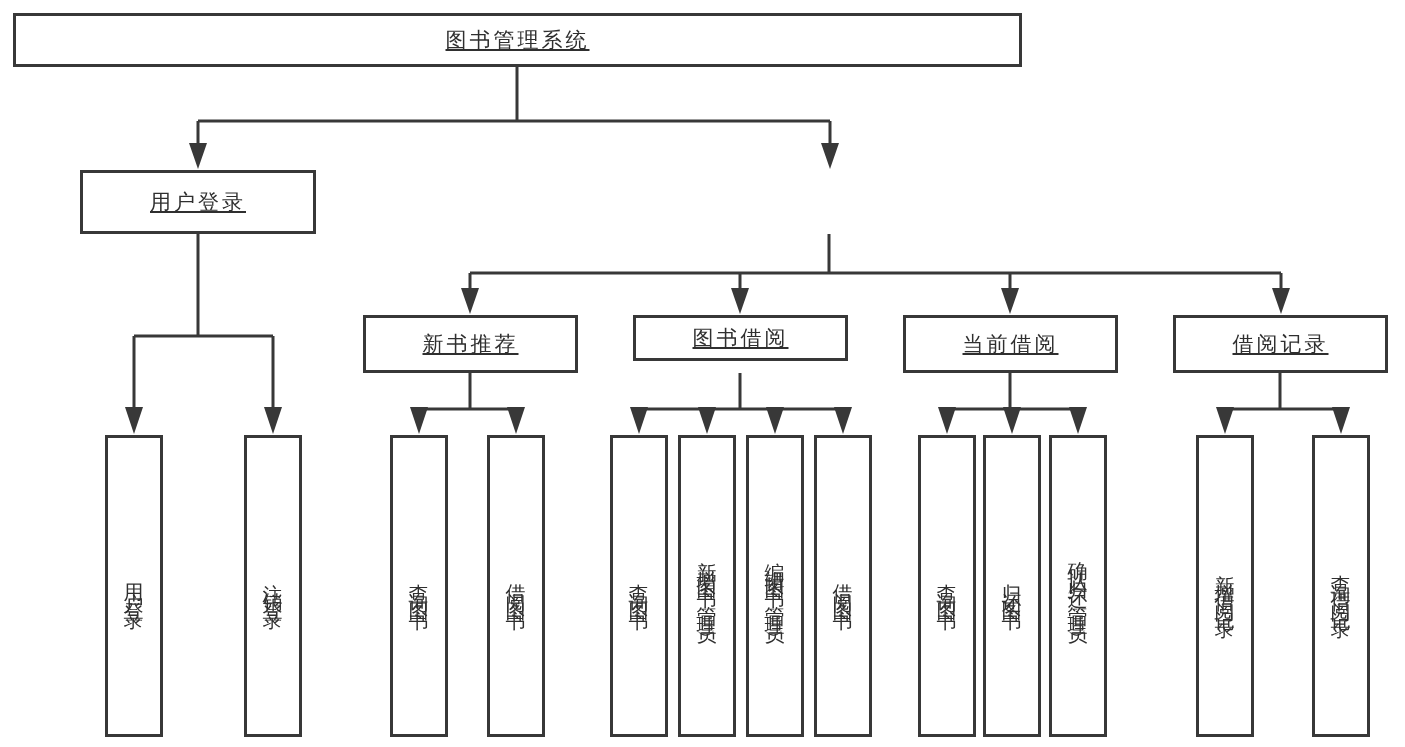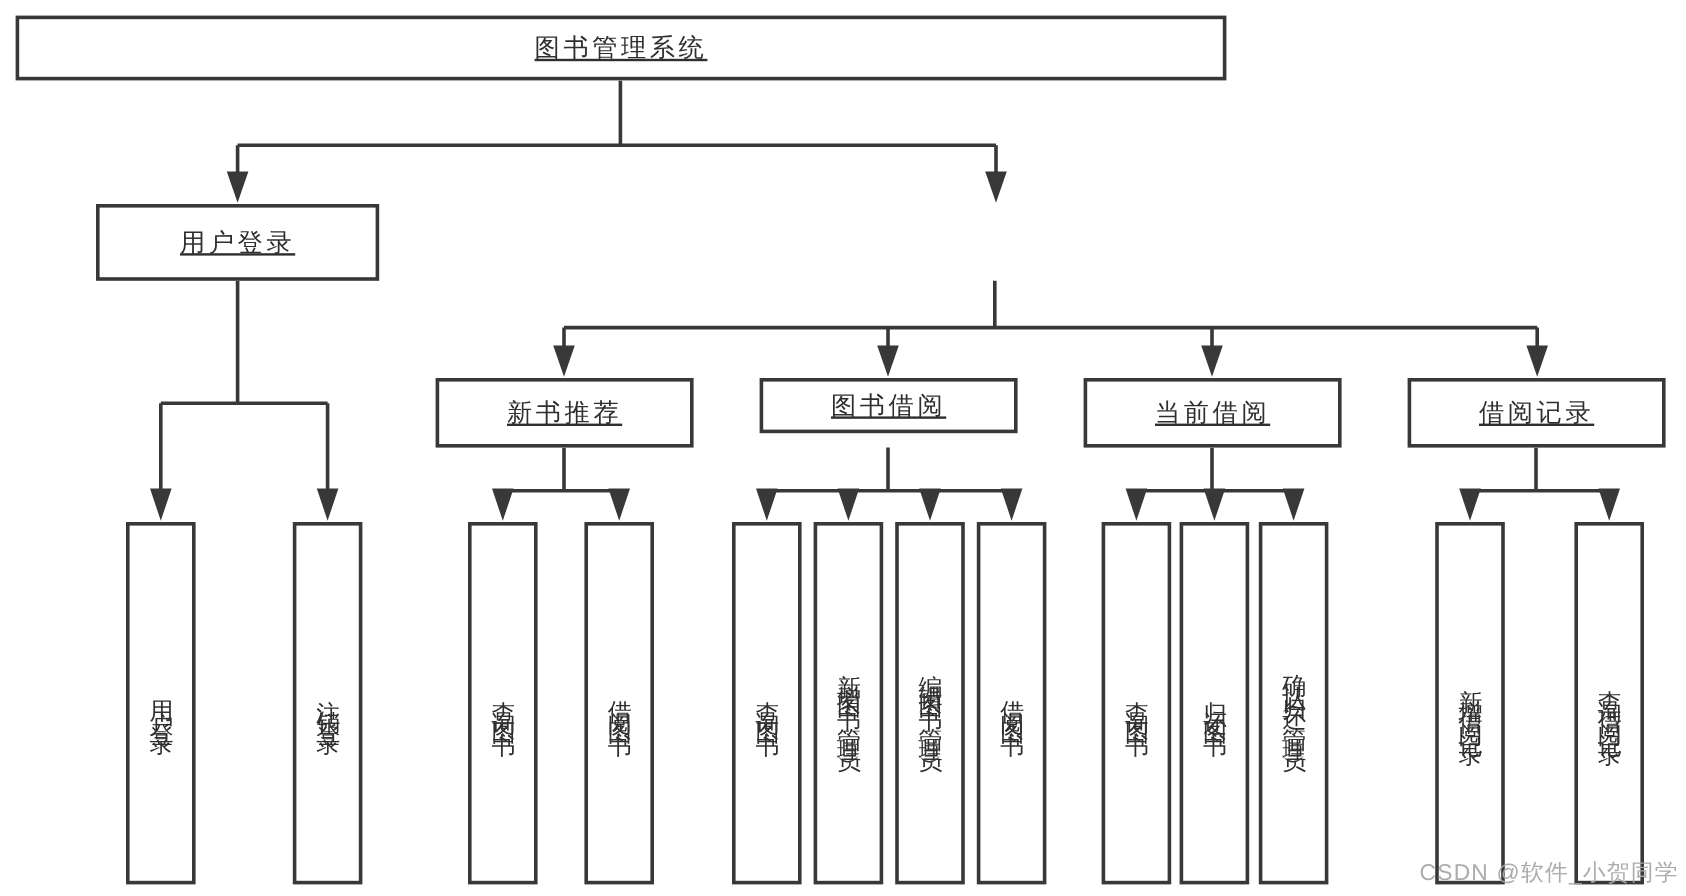--- a/index.html
+++ b/index.html
@@ -123,15 +123,14 @@
     <span>确认归还（管理员）</span>
   </div>
 
   <div class="box v" style="left:1196px">
     <span>新增借阅记录</span>
   </div>
   <div class="box v" style="left:1312px">
     <span>查询借阅记录</span>
   </div>
 
-  <div class="watermark">CSDN @软件_小贺同学</div>
 
 </div>
 
 </body></html>

